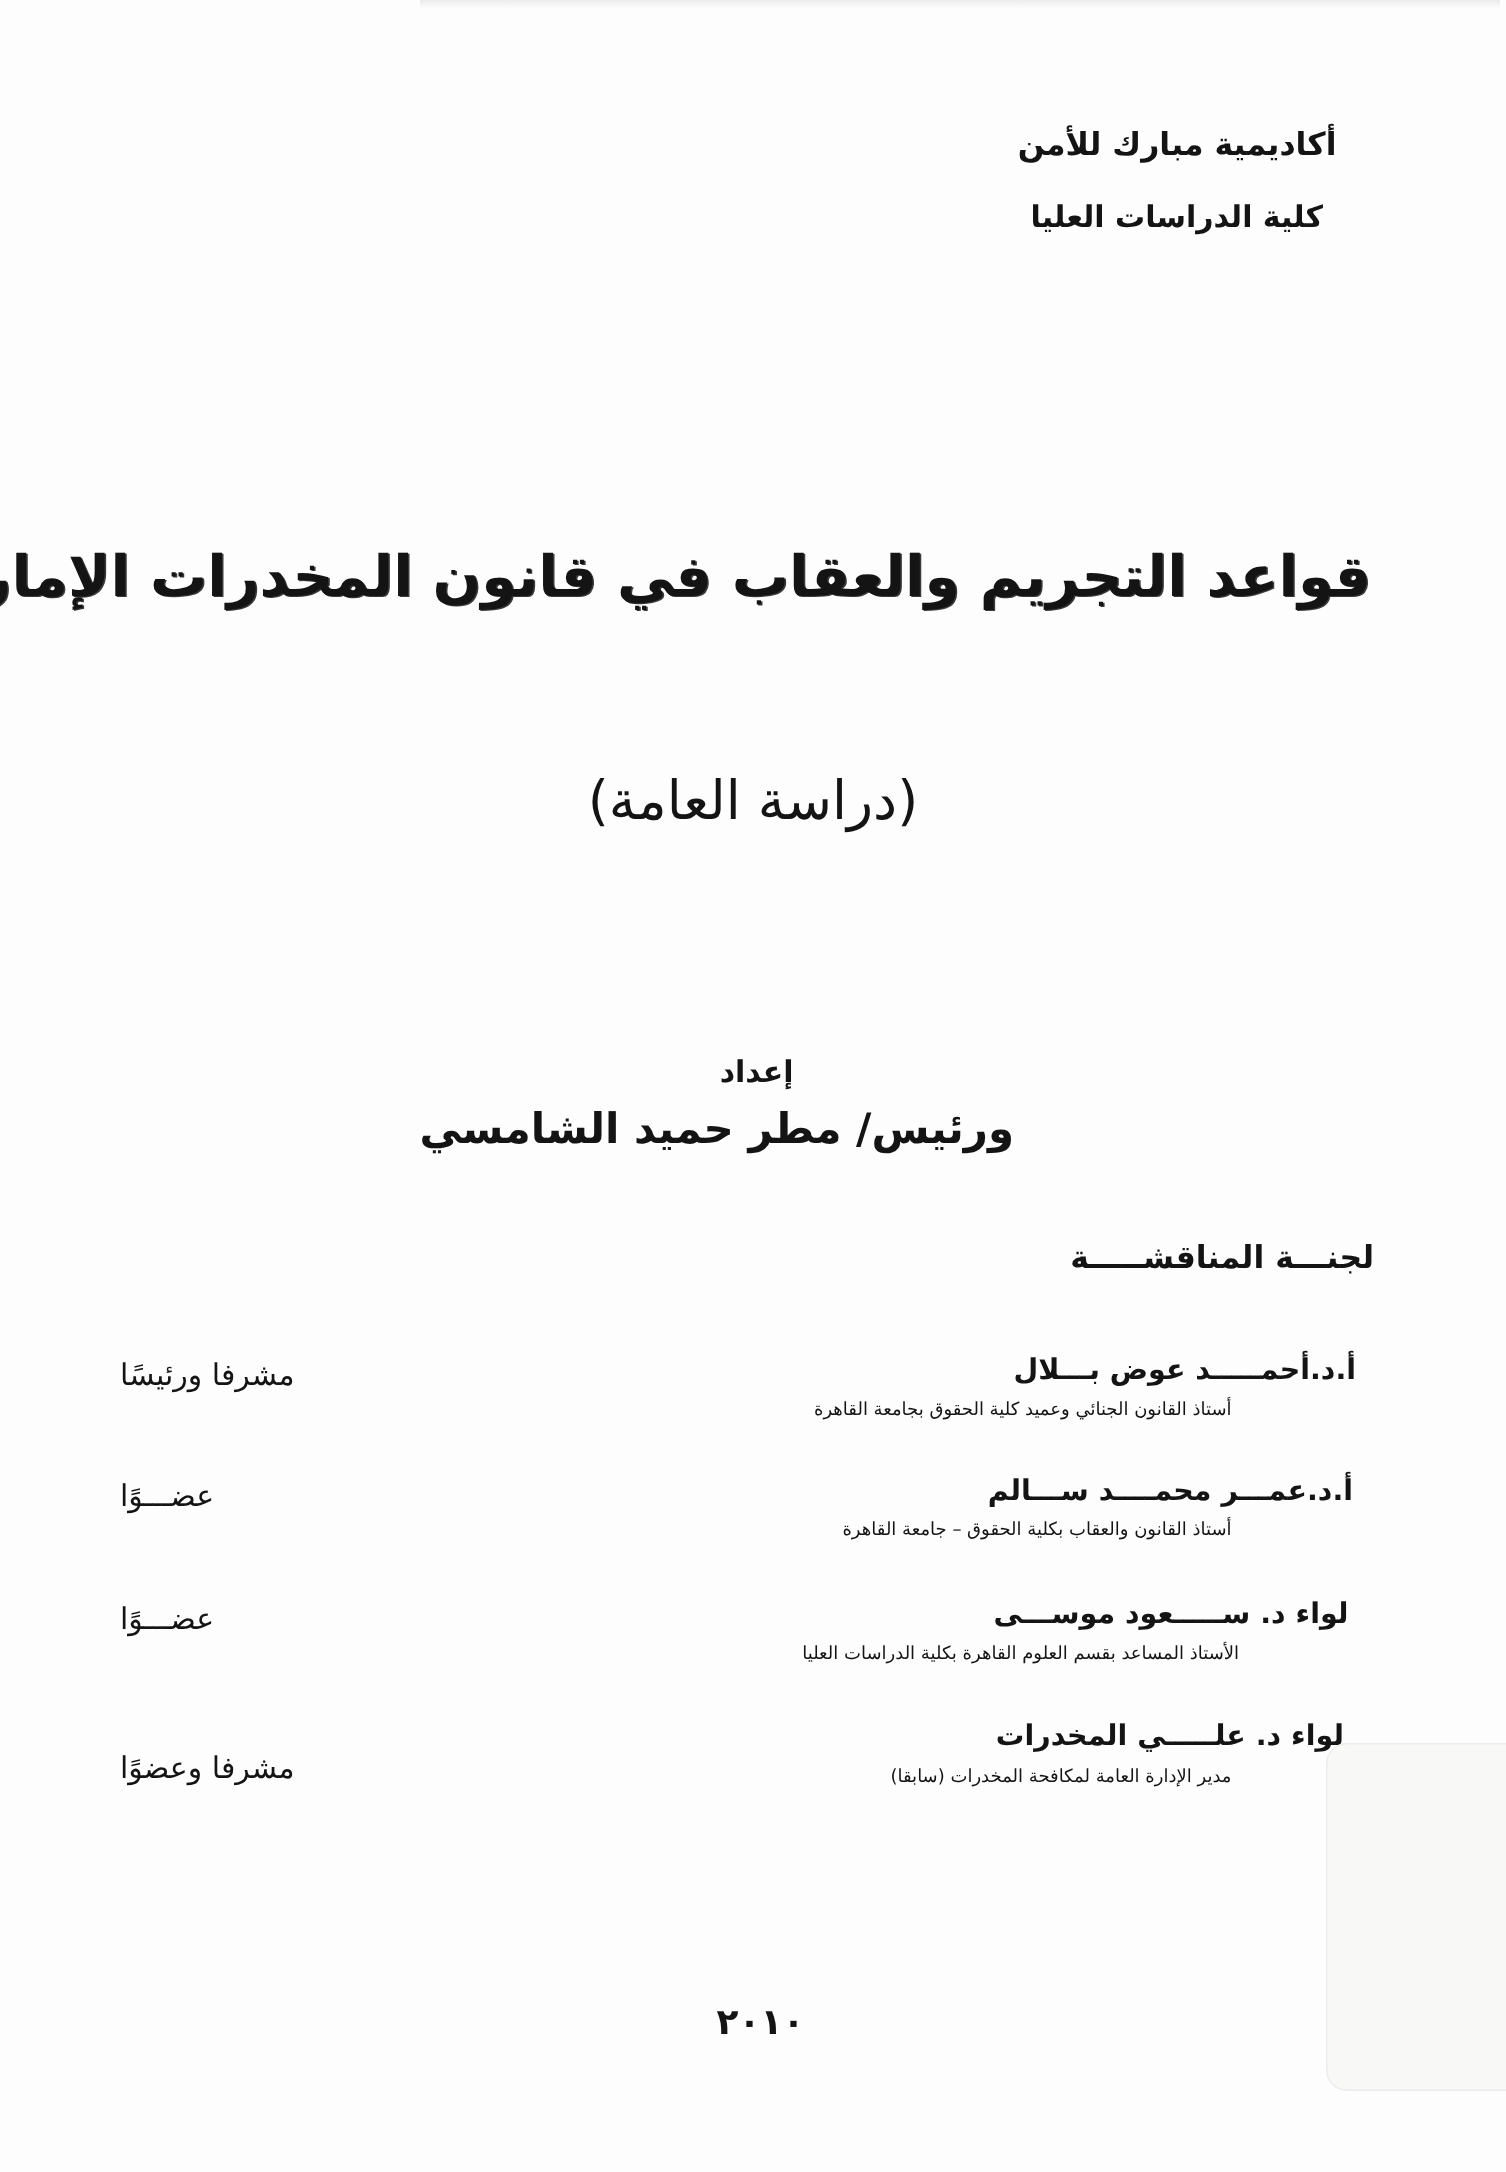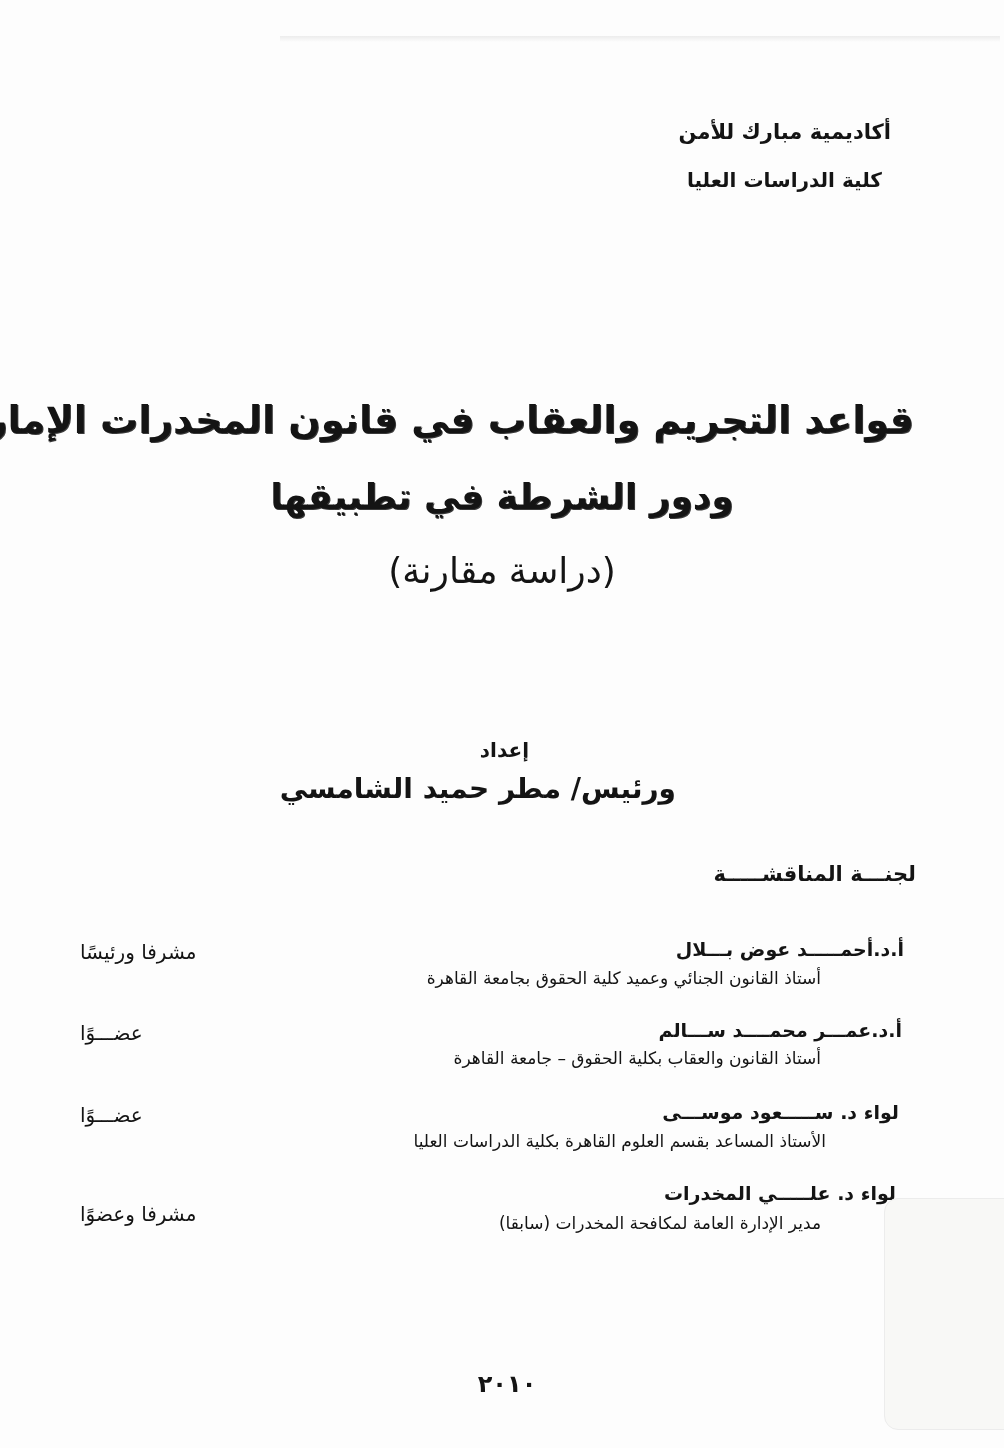--- a/index.html
+++ b/index.html
@@ -14,21 +14,20 @@
       overflow: hidden;
       font-family: "DejaVu Sans", "Liberation Sans", sans-serif;
       color: #141414;
     }
     .page {
       position: absolute;
       left: 0; top: 0;
       width: 1004px;
       height: 1020px;
       background: #fdfdfd;
-      margin-top: 36px;
     }
     .abs { position: absolute; white-space: nowrap; }
 
     
     .inst-1 {
       right: 113px; top: 84px;
       font-size: 21px; font-weight: bold;
       letter-spacing: 0px;
     }
     .inst-2 {
@@ -73,21 +72,21 @@
 
     
     .committee-heading {
       right: 88px; top: 826px;
       font-size: 21px; font-weight: bold;
     }
     .member-name {
       font-size: 19px; font-weight: bold;
     }
     .member-title {
-      font-size: 17px; font-weight: normal;
+      font-size: 12px; font-weight: normal;
     }
     .member-role {
       font-size: 20px; font-weight: normal;
     }
 
     .year {
       left: 0; right: 0; top: 1334px;
       text-align: center;
       font-size: 24px; font-weight: bold;
       letter-spacing: 12px;
@@ -114,22 +113,21 @@
 <body>
 
 <div class="page">
 
   <div class="scan-top-shade"></div>
 
   <div class="abs inst-1">أكاديمية مبارك للأمن</div>
   <div class="abs inst-2">كلية الدراسات العليا</div>
 
   <div class="abs title-1">قواعد التجريم والعقاب في قانون المخدرات الإماراتي</div>
-  <div class="abs title-2">ودور الشرطة في تطبيقها</div>
-  <div class="abs title-3">(دراسة مقارنة)</div>
+  <div class="abs title-3">(دراسة العامة)</div>
 
   <div class="abs prep">إعداد</div>
   <div class="abs author">ورئيس/ مطر حميد الشامسي</div>
 
   <div class="abs committee-heading">لجنـــة المناقشـــــة</div>
 
   <div class="abs member-name" style="right:100px; top:902px;">أ.د.أحمـــــد عوض بـــلال</div>
   <div class="abs member-title" style="right:183px; top:932px;">أستاذ القانون الجنائي وعميد كلية الحقوق بجامعة القاهرة</div>
   <div class="abs member-role" style="left:80px; top:904px;">مشرفا ورئيسًا</div>
 

